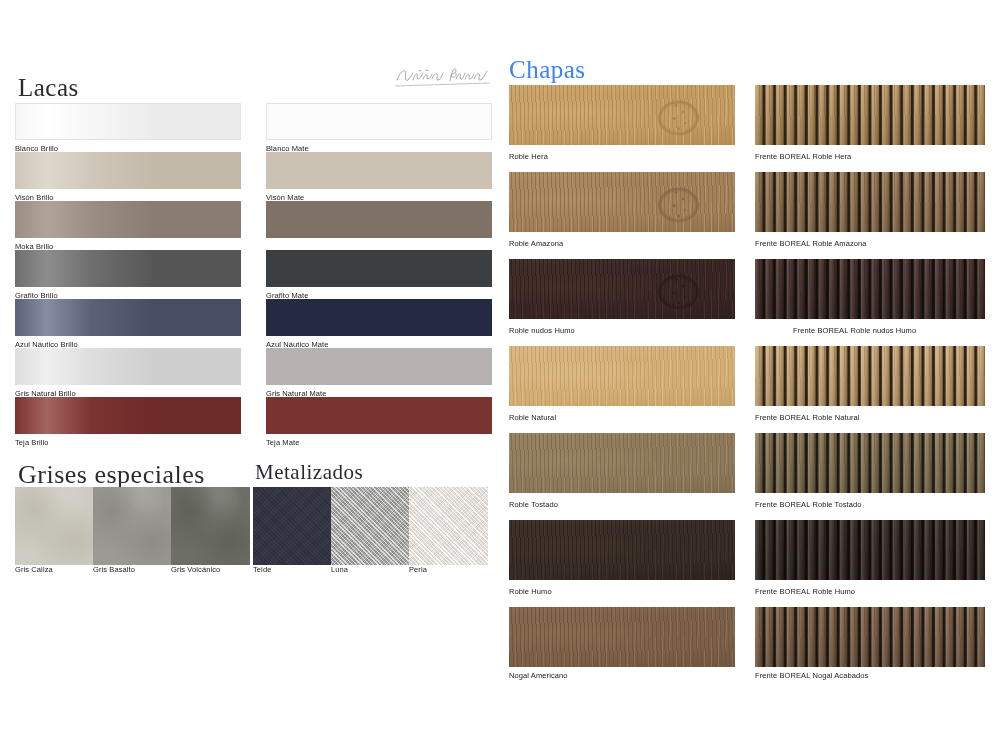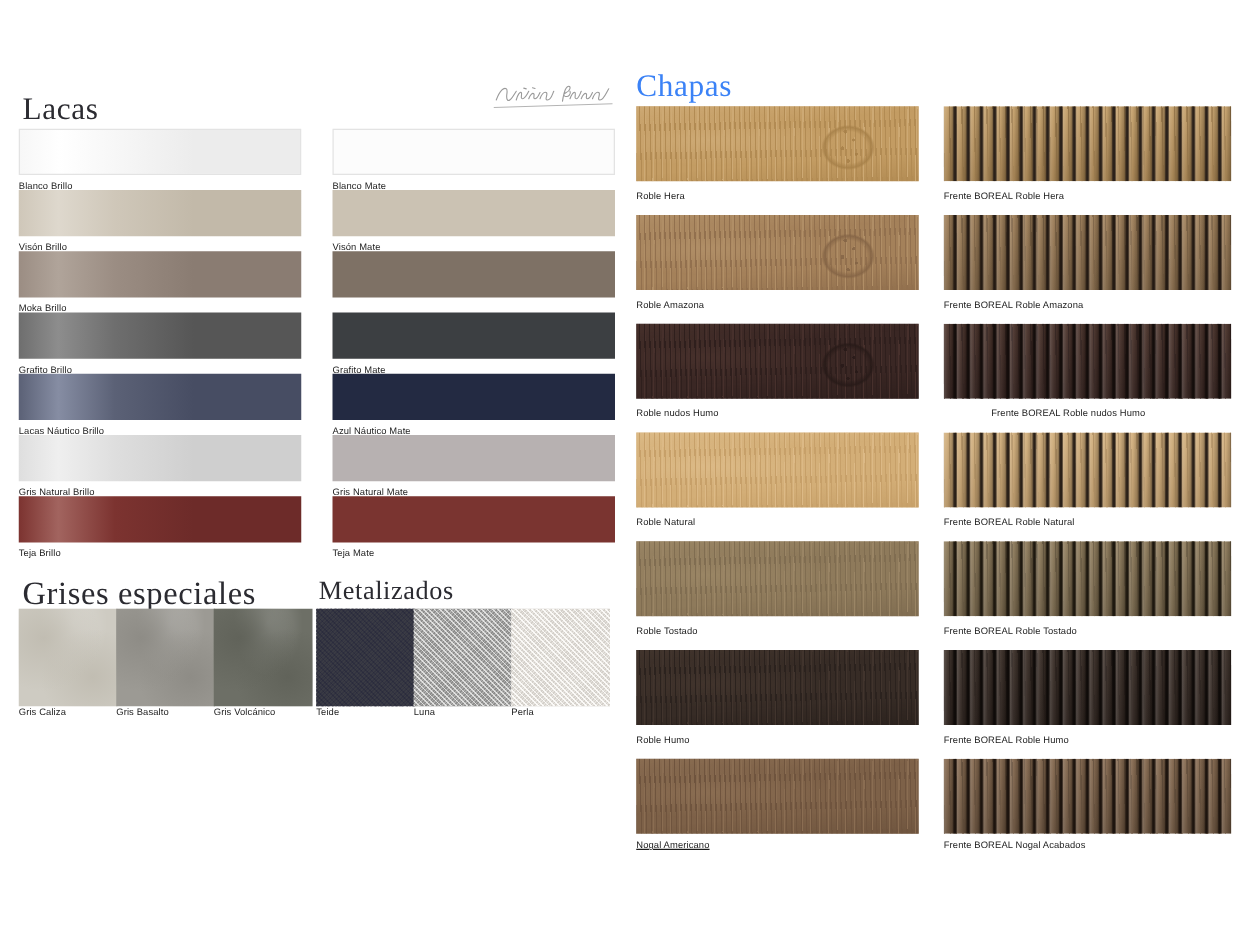--- a/index.html
+++ b/index.html
@@ -99,21 +99,21 @@
   <div id="lacas-left">
       <div class="swatch sw-left sw-border" style="top: 103px; background: linear-gradient(90deg, rgb(247, 247, 247) 0%, rgb(255, 255, 255) 14%, rgb(247, 247, 247) 34%, rgb(236, 236, 236) 62%, rgb(236, 236, 236) 100%);"></div>
       <div class="lbl" style="left: 15px; top: 144px;">Blanco Brillo</div>
       <div class="swatch sw-left" style="top: 152px; background: linear-gradient(90deg, rgb(207, 199, 185) 0%, rgb(222, 216, 205) 14%, rgb(207, 199, 185) 34%, rgb(194, 185, 169) 62%, rgb(194, 185, 169) 100%);"></div>
       <div class="lbl" style="left: 15px; top: 193px;">Visón Brillo</div>
       <div class="swatch sw-left" style="top: 201px; background: linear-gradient(90deg, rgb(155, 141, 131) 0%, rgb(176, 164, 154) 14%, rgb(155, 141, 131) 34%, rgb(138, 124, 114) 62%, rgb(138, 124, 114) 100%);"></div>
       <div class="lbl" style="left: 15px; top: 242px;">Moka Brillo</div>
       <div class="swatch sw-left" style="top: 250px; background: linear-gradient(90deg, rgb(110, 110, 110) 0%, rgb(141, 141, 141) 14%, rgb(110, 110, 110) 34%, rgb(86, 86, 86) 62%, rgb(86, 86, 86) 100%);"></div>
       <div class="lbl" style="left: 15px; top: 291px;">Grafito Brillo</div>
       <div class="swatch sw-left" style="top: 299px; background: linear-gradient(90deg, rgb(91, 97, 118) 0%, rgb(134, 141, 163) 14%, rgb(91, 97, 118) 34%, rgb(71, 77, 99) 62%, rgb(71, 77, 99) 100%);"></div>
-      <div class="lbl" style="left: 15px; top: 340px;">Lacas Náutico Brillo</div>
+      <div class="lbl" style="left: 15px; top: 340px;">Azul Náutico Brillo</div>
       <div class="swatch sw-left" style="top: 348px; background: linear-gradient(90deg, rgb(222, 222, 222) 0%, rgb(239, 239, 239) 14%, rgb(222, 222, 222) 34%, rgb(207, 207, 207) 62%, rgb(207, 207, 207) 100%);"></div>
       <div class="lbl" style="left: 15px; top: 389px;">Gris Natural Brillo</div>
       <div class="swatch sw-left" style="top: 397px; background: linear-gradient(90deg, rgb(124, 51, 48) 0%, rgb(162, 100, 95) 14%, rgb(124, 51, 48) 34%, rgb(109, 43, 41) 62%, rgb(109, 43, 41) 100%);"></div>
       <div class="lbl" style="left: 15px; top: 438px;">Teja Brillo</div>
     </div>
   <div id="lacas-right">
       <div class="swatch sw-right sw-border" style="top: 103px; background: rgb(252, 252, 252);"></div>
       <div class="lbl" style="left: 266px; top: 144px;">Blanco Mate</div>
       <div class="swatch sw-right" style="top: 152px; background: rgb(203, 194, 179);"></div>
       <div class="lbl" style="left: 266px; top: 193px;">Visón Mate</div>
@@ -168,21 +168,21 @@
         <div class="grain" style="background: repeating-linear-gradient(88deg, rgb(117, 99, 74) 0px, rgb(117, 99, 74) 1px, transparent 1px, transparent 4px), repeating-linear-gradient(91deg, rgb(164, 143, 109) 0px, rgb(164, 143, 109) 1px, transparent 1px, transparent 7px), linear-gradient(175deg, rgb(164, 143, 109) 0%, transparent 30%, transparent 70%, rgb(117, 99, 74) 100%), radial-gradient(160px 30px at 25% 45%, rgb(164, 143, 109) 0%, transparent 70%); opacity: 0.55;"></div>
       </div>
       <div class="lbl" style="left: 509px; top: 500px;">Roble Tostado</div>
       <div class="veneer" style="top: 520px; background: rgb(55, 44, 38);">
         <div class="grain" style="background: repeating-linear-gradient(88deg, rgb(36, 28, 24) 0px, rgb(36, 28, 24) 1px, transparent 1px, transparent 4px), repeating-linear-gradient(91deg, rgb(75, 60, 51) 0px, rgb(75, 60, 51) 1px, transparent 1px, transparent 7px), linear-gradient(175deg, rgb(75, 60, 51) 0%, transparent 30%, transparent 70%, rgb(36, 28, 24) 100%), radial-gradient(160px 30px at 25% 45%, rgb(75, 60, 51) 0%, transparent 70%); opacity: 0.55;"></div>
       </div>
       <div class="lbl" style="left: 509px; top: 587px;">Roble Humo</div>
       <div class="veneer" style="top: 607px; background: rgb(125, 97, 72);">
         <div class="grain" style="background: repeating-linear-gradient(88deg, rgb(100, 76, 56) 0px, rgb(100, 76, 56) 1px, transparent 1px, transparent 4px), repeating-linear-gradient(91deg, rgb(150, 120, 91) 0px, rgb(150, 120, 91) 1px, transparent 1px, transparent 7px), linear-gradient(175deg, rgb(150, 120, 91) 0%, transparent 30%, transparent 70%, rgb(100, 76, 56) 100%), radial-gradient(160px 30px at 25% 45%, rgb(150, 120, 91) 0%, transparent 70%); opacity: 0.55;"></div>
       </div>
-      <div class="lbl" style="left: 509px; top: 671px; text-decoration: underline;">Nogal Americano</div>
+      <div class="lbl" style="left: 509px; top: 671px;">Nogal Americano</div>
     </div>
   <div id="acabados-col">
       <div class="slatpanel" style="top: 85px;">
         <div class="base" style="background: repeating-linear-gradient(89deg, rgb(160, 125, 76) 0px, rgb(160, 125, 76) 1px, transparent 1px, transparent 5px), linear-gradient(rgb(197, 160, 106) 0%, rgb(160, 125, 76) 100%);"></div>
         <div class="slats" style="background: repeating-linear-gradient(90deg, rgba(255, 255, 255, 0.18) 0px, rgba(255, 255, 255, 0.05) 3px, rgba(0, 0, 0, 0.22) 7px, rgb(43, 33, 26) 8.2px, rgb(43, 33, 26) 10px, rgba(255, 255, 255, 0.16) 10.6px) 0% 0% / 10.6px 100%;"></div>
       </div>
       <div class="lbl" style="left: 755px; top: 152px;">Frente BOREAL Roble Hera</div>
       <div class="slatpanel" style="top: 172px;">
         <div class="base" style="background: repeating-linear-gradient(89deg, rgb(126, 99, 68) 0px, rgb(126, 99, 68) 1px, transparent 1px, transparent 5px), linear-gradient(rgb(158, 126, 88) 0%, rgb(126, 99, 68) 100%);"></div>
         <div class="slats" style="background: repeating-linear-gradient(90deg, rgba(255, 255, 255, 0.18) 0px, rgba(255, 255, 255, 0.05) 3px, rgba(0, 0, 0, 0.22) 7px, rgb(36, 26, 19) 8.2px, rgb(36, 26, 19) 10px, rgba(255, 255, 255, 0.16) 10.6px) 0% 0% / 10.6px 100%;"></div>

